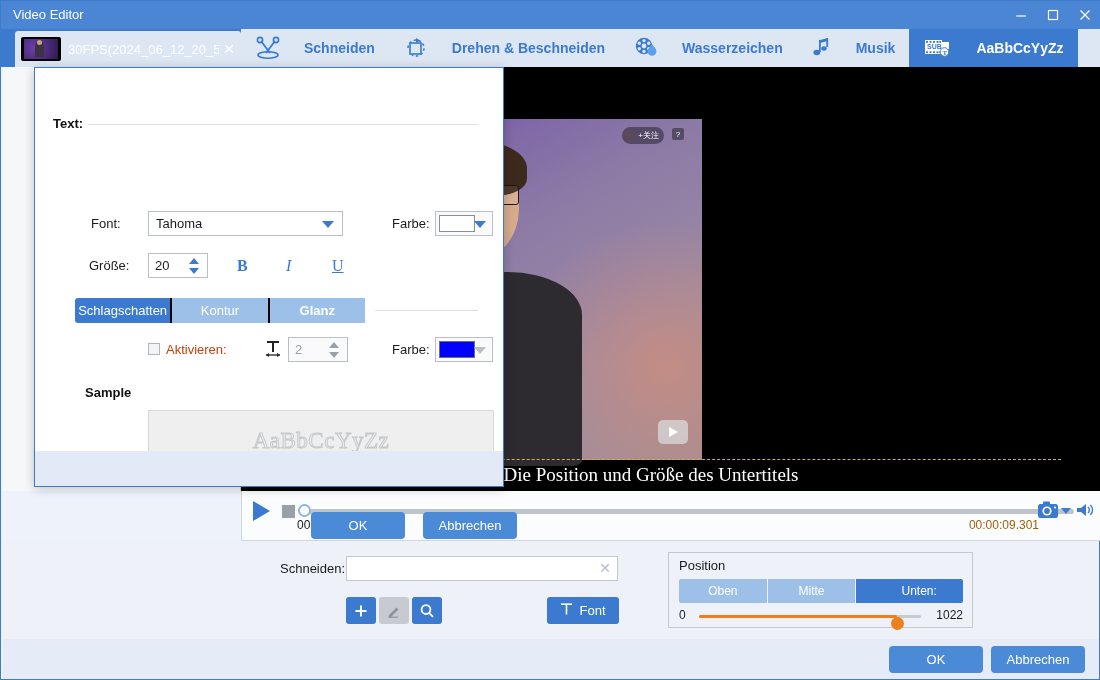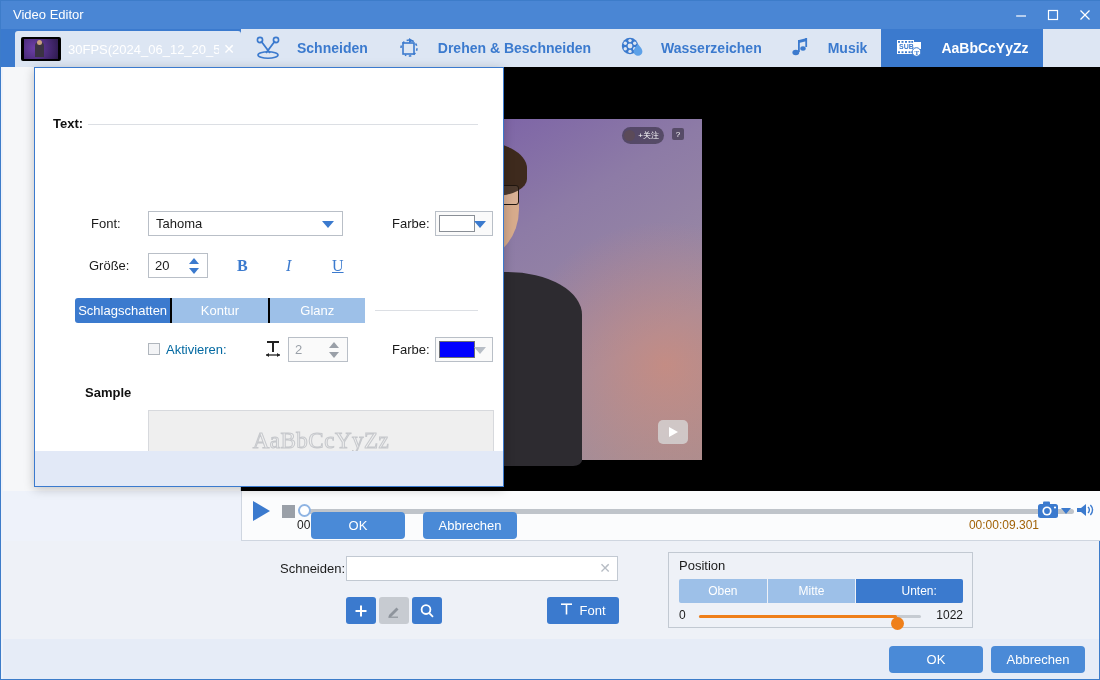--- a/index.html
+++ b/index.html
@@ -24,21 +24,21 @@
   .thumb{width:40px;height:24px;border-radius:2px;overflow:hidden;flex:0 0 auto;background:#000;position:relative;}
   .thumb .tv{position:absolute;left:3px;top:2px;width:34px;height:20px;background:
       radial-gradient(circle at 30% 45%, #6d3fa8 0%, #4a2b78 55%, #2d1a4d 100%);}
   .thumb .tp{position:absolute;left:14px;top:5px;width:9px;height:15px;border-radius:4px 4px 0 0;background:#3b3343;}
   .thumb .th{position:absolute;left:16px;top:3px;width:5px;height:5px;border-radius:50%;background:#c9a07f;}
   .filetab .fname{margin-left:7px;font-size:13px;color:#ffffff;white-space:nowrap;overflow:hidden;}
   .filetab .fclose{margin-left:4px;font-size:14px;color:#ffffff;cursor:pointer;line-height:1;}
 
   
   .toolbar{position:absolute;left:240px;top:28px;width:860px;height:38px;background:#dde6f3;display:flex;align-items:stretch;}
-  .tool{display:flex;align-items:center;gap:16px;padding:0 14px;height:38px;cursor:pointer;box-sizing:border-box;}
+  .tool{display:flex;align-items:center;gap:23px;padding:0 14px;height:38px;cursor:pointer;box-sizing:border-box;}
   .tool .lbl{font-size:14px;color:#3b7ace;font-weight:bold;white-space:nowrap;}
   .tool.active{background:#3b7ace;}
   .tool.active .lbl{color:#ffffff;}
   .tool svg{display:block;}
 
   
   .leftpanel{position:absolute;left:2px;top:66px;width:238px;height:424px;background:#f6f7f9;border-right:1px solid #cfd6e0;box-sizing:border-box;}
   .midgap{position:absolute;left:240px;top:66px;width:860px;height:424px;background:#000;}
 
   
@@ -135,26 +135,26 @@
   .arrs{position:absolute;right:7px;top:4px;width:11px;height:16px;cursor:pointer;}
   .arrup{position:absolute;left:0;top:0;width:0;height:0;border-left:5px solid transparent;border-right:5px solid transparent;border-bottom:6px solid #3b7ace;}
   .arrdn{position:absolute;left:0;bottom:0;width:0;height:0;border-left:5px solid transparent;border-right:5px solid transparent;border-top:6px solid #3b7ace;}
   .arrup.g{border-bottom-color:#9aa0a8;}
   .arrdn.g{border-top-color:#9aa0a8;}
 
   .styb{position:absolute;font-size:16px;color:#3b7ace;cursor:pointer;font-family:"Liberation Serif",serif;}
 
   .tabs3{position:absolute;left:40px;top:230px;width:290px;height:25px;display:flex;}
   .t3{flex:1;display:flex;align-items:center;justify-content:center;font-size:13px;color:#fff;background:#9dc0e8;cursor:pointer;border-right:2px solid #000000;box-sizing:border-box;}
-  .t3:last-child{border-right:0;}
+  .t3:last-child{border-right:0;font-weight:bold;}
   .t3.active{background:#3b7ace;border-radius:3px 0 0 3px;}
   .t3rule{position:absolute;left:340px;top:242px;width:103px;height:1px;background:#dcdfe4;}
 
   .chk{position:absolute;left:113px;top:275px;width:12px;height:12px;border:1px solid #b0b6bd;background:#f3f4f6;box-sizing:border-box;cursor:pointer;}
-  .chklbl{position:absolute;left:131px;top:274px;font-size:13px;color:#0369a1;}
+  .chklbl{position:absolute;left:131px;top:274px;font-size:13px;color:#c2410c;}
 
   .samplelbl{position:absolute;left:50px;top:317px;font-size:13px;font-weight:bold;color:#111;}
   .samplebox{position:absolute;left:113px;top:342px;width:346px;height:61px;background:#efefef;border:1px solid #d7d9dd;box-sizing:border-box;display:flex;align-items:center;justify-content:center;}
   .sampletext{font-family:"Liberation Serif",serif;font-size:23px;color:#efefef;
      -webkit-text-stroke:1px #c6c8cc;letter-spacing:.5px;}
 
   .dlgfoot{position:absolute;left:0;top:383px;width:468px;height:35px;background:#e2e9f7;}
   .dbtn{position:absolute;top:444px;width:94px;height:27px;border-radius:4px;background:#4a8ad7;color:#fff;font-size:13px;display:flex;align-items:center;justify-content:center;cursor:pointer;}
   .dbtn.ok{left:276px;}
   .dbtn.cancel{left:388px;}
@@ -297,20 +297,23 @@
         <div class="mouth"></div>
       </div>
       <div class="num60">60</div>
       <div class="ovl-follow">
         <span class="av"></span>
         <span class="tx">+关注</span>
       </div>
       <div class="ovl-sq">?</div>
       <div class="ovl-tv"></div>
     </div>
+    <div class="subbox">
+      <div class="subtext">Die Position und Größe des Untertitels</div>
+    </div>
   </div>
 
   <div class="playerbar">
     <div class="playbtn"></div>
     <div class="stopbtn"></div>
     <div class="seek"></div>
     <div class="seekknob"></div>
     <div class="tstart">00:00:00.000</div>
     <div class="tend">00:00:09.301</div>
     <div class="camicon">

